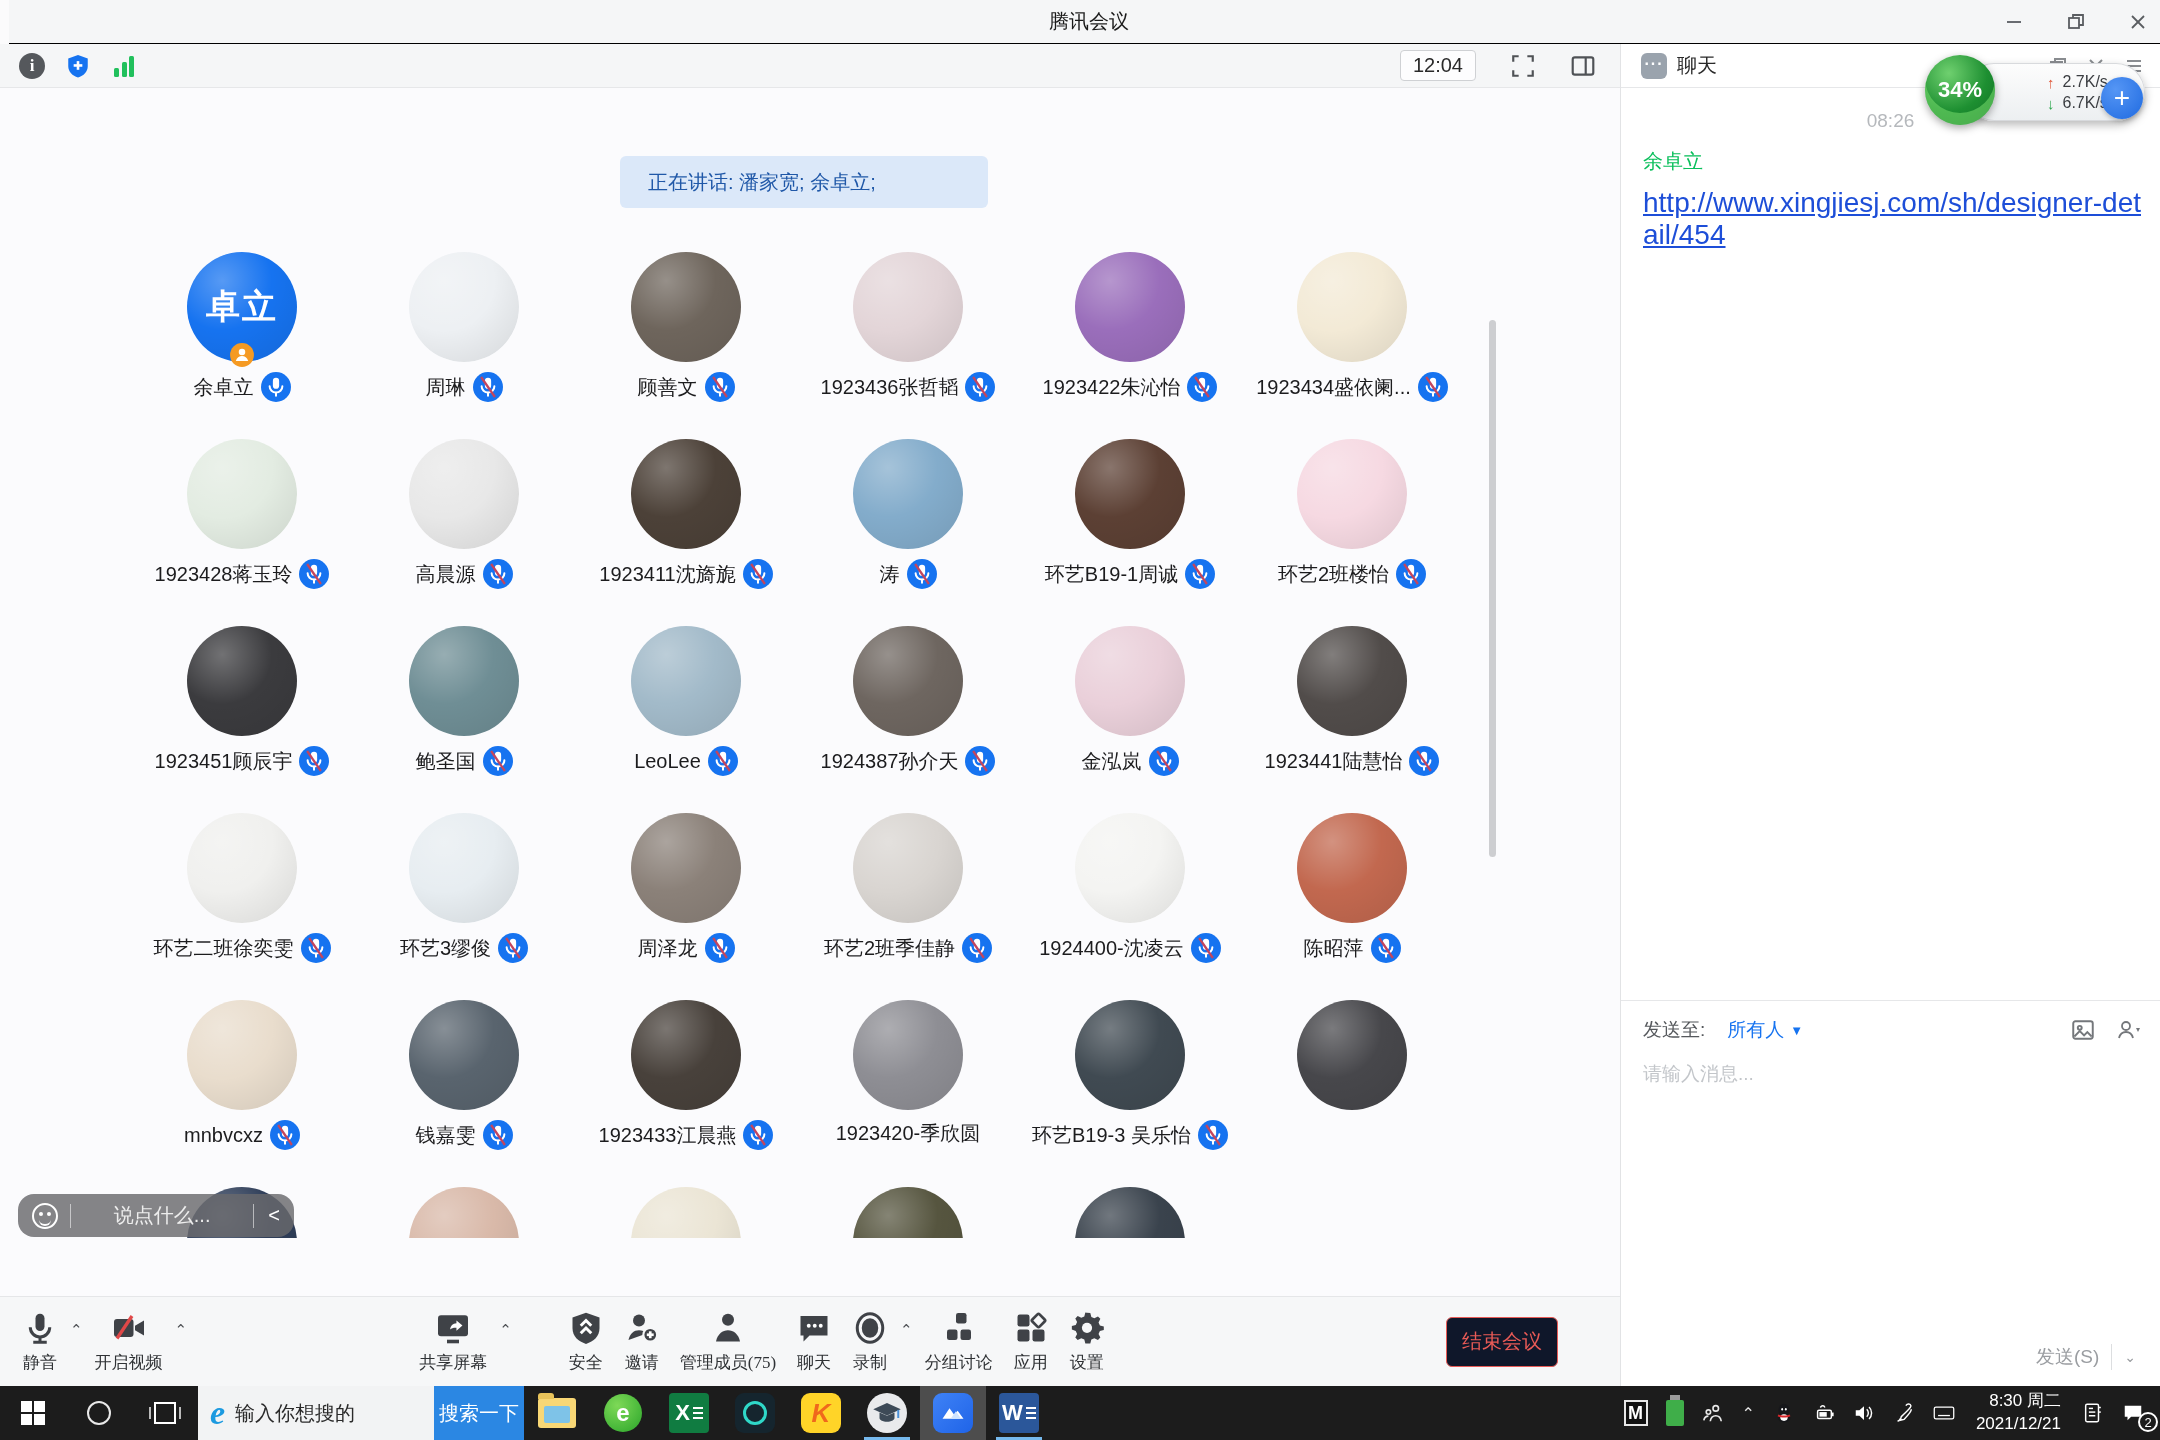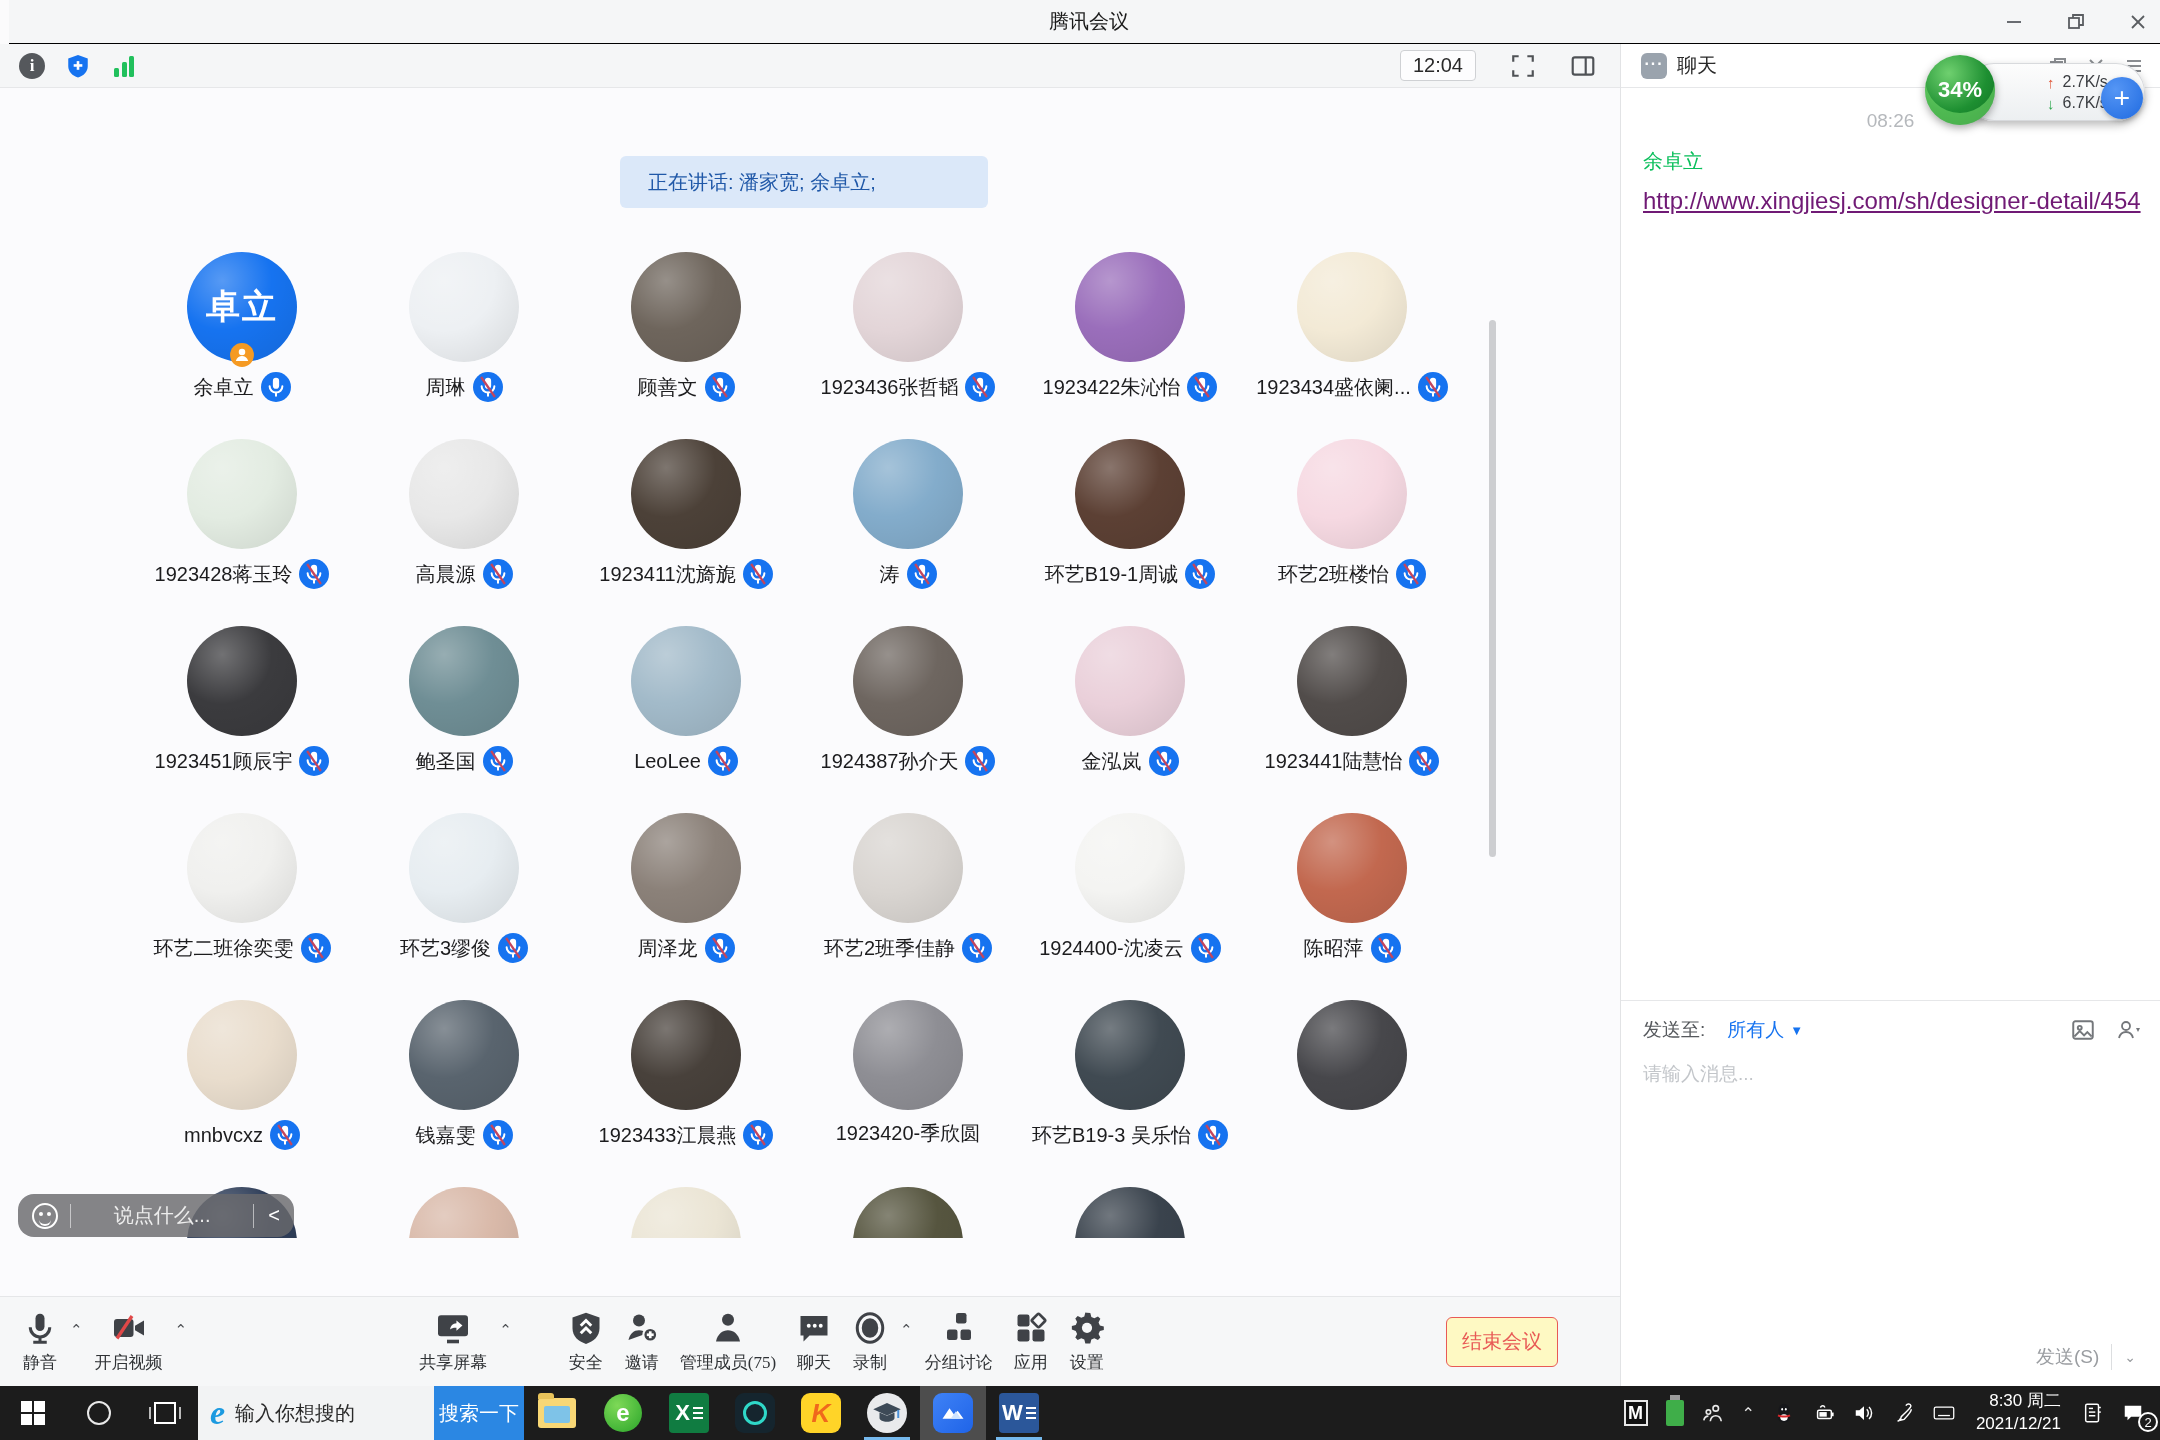--- a/index.html
+++ b/index.html
@@ -50,35 +50,35 @@
   .caption-bar .ph { flex:1; text-align:center; font-size:20px; color:#ededed; }
   .caption-bar .collapse { padding:0 14px; font-size:20px; color:#fff; }
 
   
   .btoolbar { position:absolute; left:0; bottom:0; width:100%; height:90px; background:#f6f7f8; border-top:1px solid #e5e6e8; display:flex; align-items:center; }
   .tb-item { display:flex; flex-direction:column; align-items:center; justify-content:center; gap:5px; height:84px; padding:0 10px;font-family:Liberation Serif, serif; }
   .tb-item svg { width:36px; height:36px; }
   .tb-label { font-size:17px; color:#2f3235; white-space:nowrap; }
   .chev { font-size:15px; color:#4a4d51; padding:0 2px; transform:translateY(-12px); }
   .spacer-a { width:220px; } .spacer-b { width:44px; }
-  .end-btn { margin-left:auto; margin-right:62px; width:112px; height:50px; border:1px solid #e85a56; border-radius:6px; background:#fef9c3; color:#e85a56; font-size:20px; display:flex; align-items:center; justify-content:center; }
+  .end-btn { margin-left:auto; margin-right:62px; width:112px; height:50px; border:1px solid #e85a56; border-radius:6px; background:#0f172a; color:#e85a56; font-size:20px; display:flex; align-items:center; justify-content:center; }
 
   
   .chat { position:absolute; left:1620px; top:44px; width:540px; height:1342px; background:#fff; border-left:1px solid #e2e3e5; }
   .chat-head { height:44px; border-bottom:1px solid #e6e7e9; display:flex; align-items:center; padding:0 16px 0 20px; }
   .chat-bubble-ic { width:26px; height:26px; border-radius:6px; background:#9aa3ad; position:relative; margin-right:10px; }
   .chat-bubble-ic::before { content:"···"; position:absolute; inset:0; color:#fff; font-size:16px; font-weight:bold; text-align:center; line-height:22px; letter-spacing:1px; }
   .chat-head .chat-title { font-size:20px; color:#2a2a2a; }
   .chat-head-icons { margin-left:auto; display:flex; align-items:center; gap:18px; color:#8a8d91; }
   .chat-head-icons svg { width:20px; height:20px; stroke:#8a8d91; stroke-width:2; fill:none; }
   .chat-body { position:relative; height:912px; }
   .chat-ts { text-align:center; font-size:19px; color:#b5b8bc; padding-top:22px; }
   .chat-msg { padding:16px 0 0 22px; }
   .chat-sender { font-size:20px; color:#0abf5b; margin-bottom:12px; }
-  .chat-link { font-size:24px; color:#701a75; text-decoration:underline; word-break:break-all; padding-right:18px; }
+  .chat-link { font-size:28px; color:#1d4ed8; text-decoration:underline; word-break:break-all; padding-right:18px; }
   .chat-foot { border-top:1px solid #e6e7e9; height:386px; position:relative; }
   .sendto-row { display:flex; align-items:center; padding:16px 18px 0 22px; }
   .sendto-label { font-size:19px; color:#55585c; }
   .sendto-value { font-size:19px; color:#1673f0; margin-left:22px; }
   .sendto-caret { color:#1673f0; font-size:13px; margin-left:6px; }
   .foot-icons { margin-left:auto; display:flex; align-items:center; gap:20px; }
   .foot-icons svg { width:26px; height:26px; stroke:#74777b; stroke-width:1.8; fill:none; }
   .msg-input { padding:18px 0 0 22px; font-size:19px; color:#c3c6ca; }
   .send-row { position:absolute; right:24px; bottom:16px; display:flex; align-items:center; gap:12px; color:#9a9da1; font-size:19px; }
   .send-row .sep { width:1px; height:26px; background:#dcdee0; }

